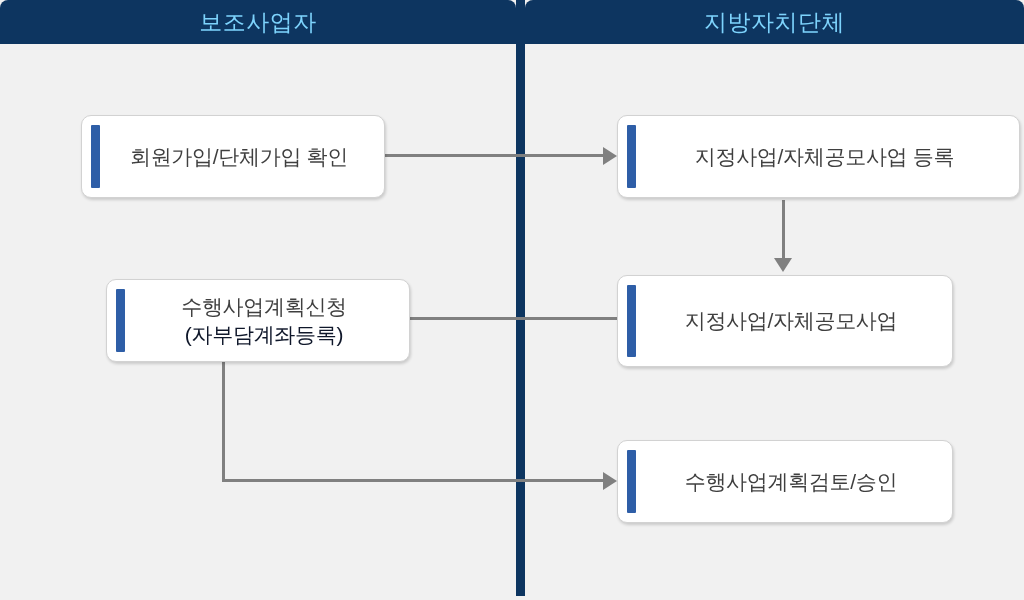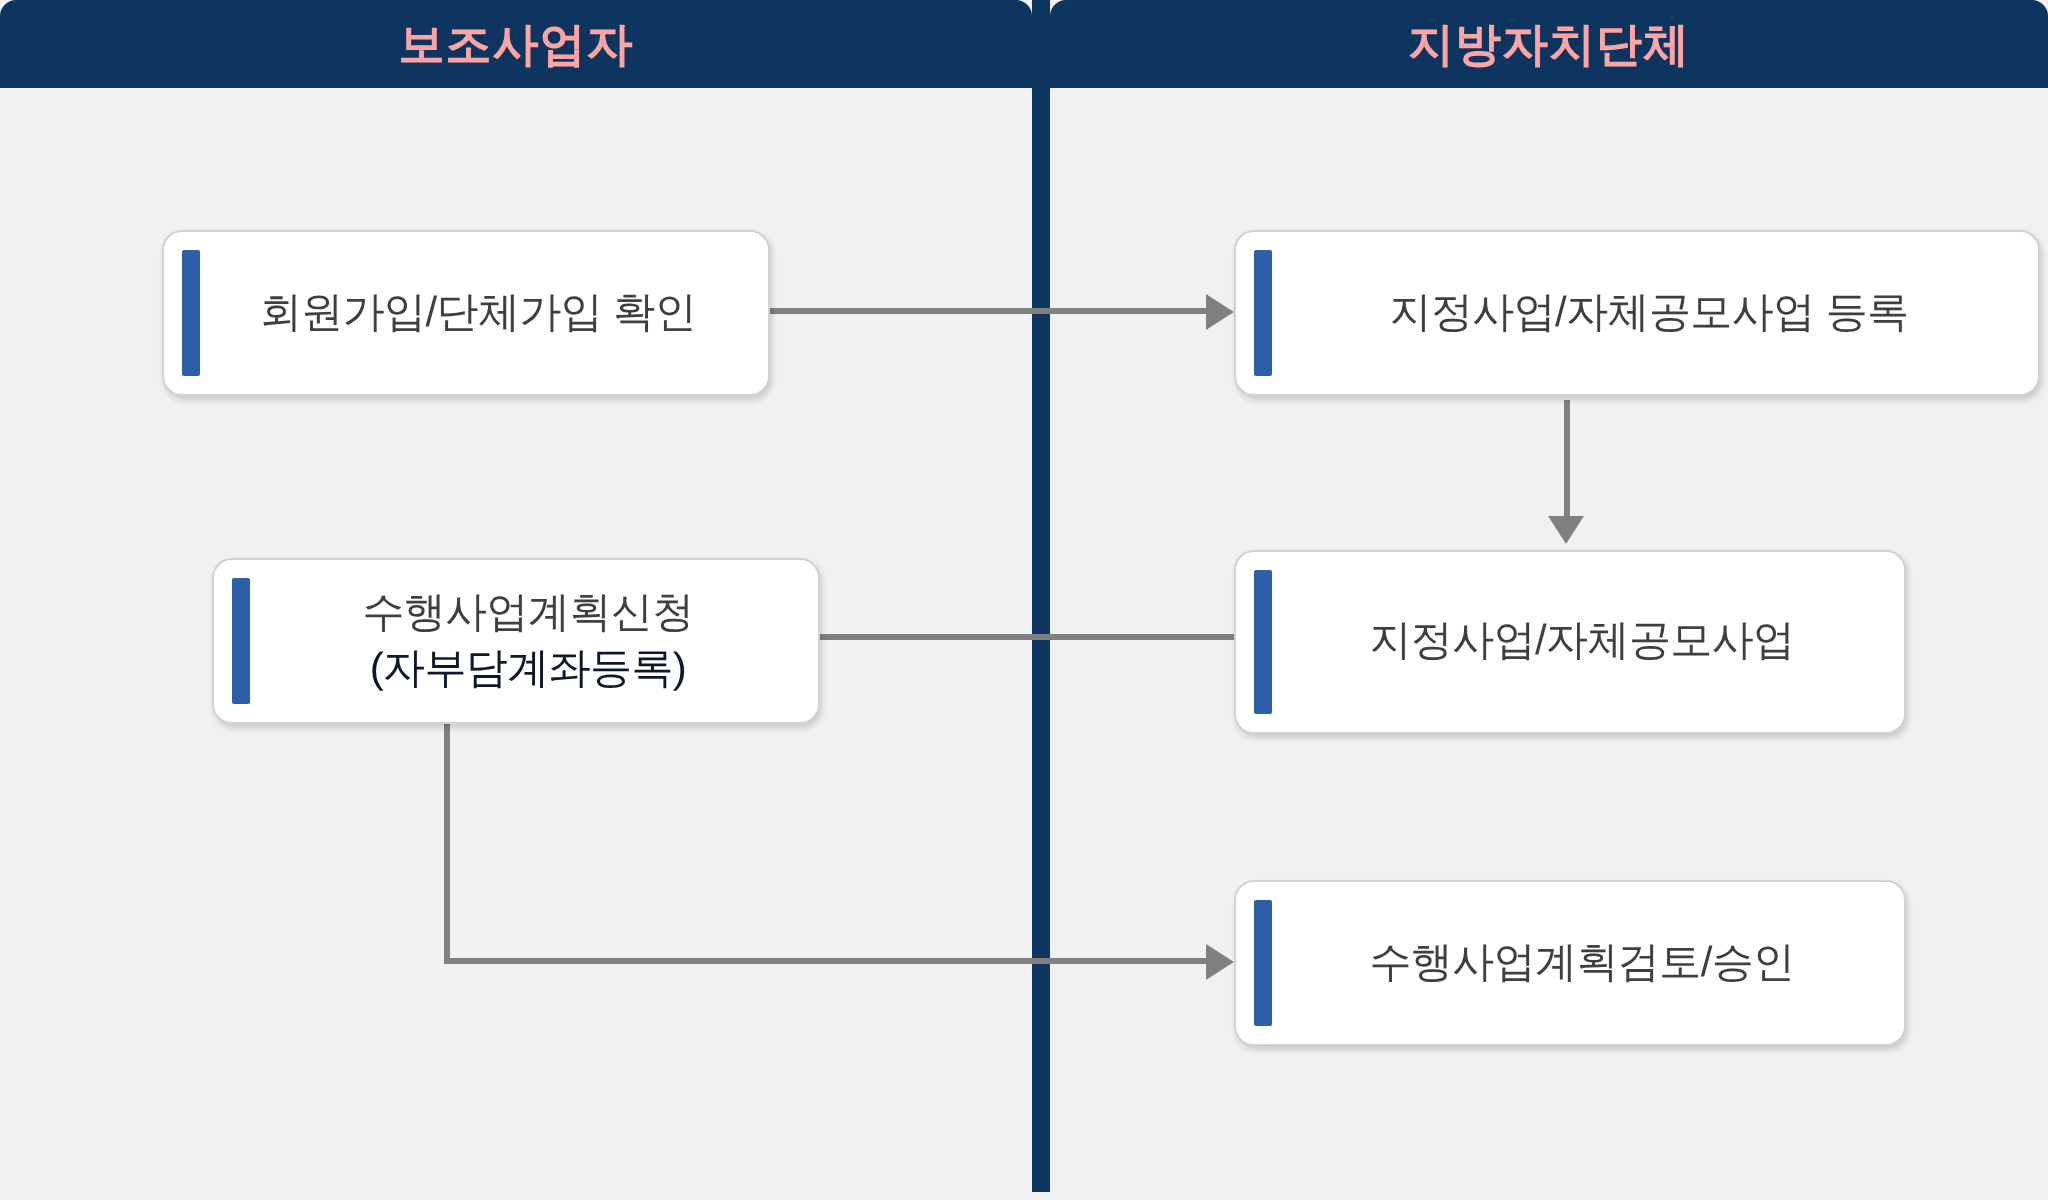--- a/index.html
+++ b/index.html
@@ -20,23 +20,23 @@
     background: #f1f1f1;
   }
 
   
   .col-header {
     position: absolute;
     top: 0;
     height: 44px;
     background: #0d3560;
     border-radius: 8px 8px 0 0;
-    color: #fca5a5;
+    color: #7dd3fc;
     font-size: 23px;
-    font-weight: bold;
+    font-weight: normal;
     letter-spacing: 0.5px;
     display: flex;
     align-items: center;
     justify-content: center;
     box-sizing: border-box;
   }
   #header-left  { left: 0px;   width: 516px; }
   #header-right { left: 525px; width: 499px; }
 
   

